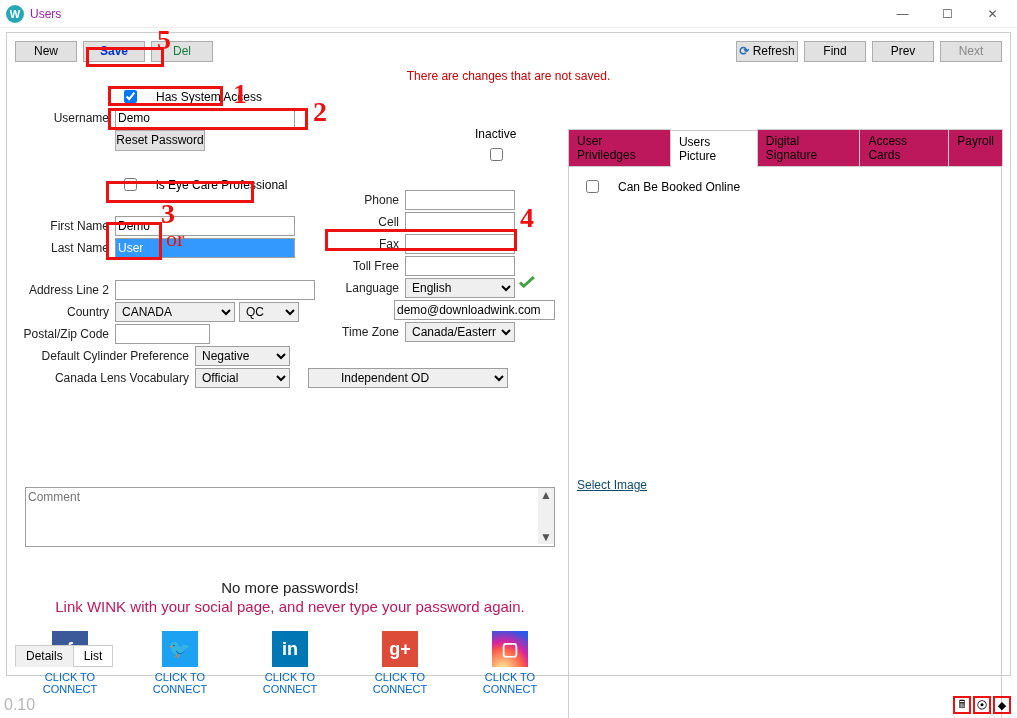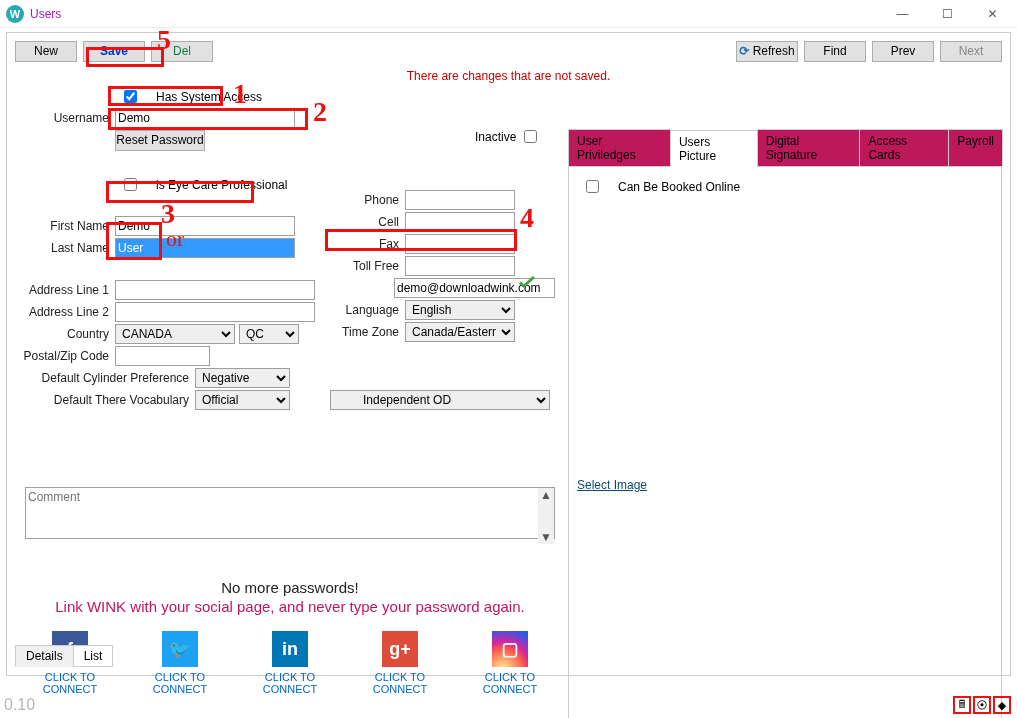--- a/index.html
+++ b/index.html
@@ -40,21 +40,21 @@
   
   .rightcol-left { position: absolute; left: 320px; top: 105px; width: 220px; }
   .rightcol-left .field-row label { width: 70px; }
   .rightcol-left .field-row input[type=text], .rightcol-left .field-row select { width: 110px; }
   
   .checkmark {
     display: inline-block; width: 16px; height: 16px; background: #41a341; position: absolute; left: 504px; top: 190px;
     clip-path: polygon(30% 58%, 12% 40%, 0 54%, 30% 82%, 100% 18%, 86% 6%);
   }
   
-  .comment-box { position: absolute; left: 10px; top: 402px; width: 530px; height: 52px; border: 1px solid #9e9e9e; resize: none; padding: 2px; color: #888;}
+  .comment-box { position: absolute; left: 10px; top: 402px; width: 530px; height: 60px; border: 1px solid #9e9e9e; resize: none; padding: 2px; color: #888;}
   .scroll-fake { position: absolute; left: 523px; top: 403px; width: 16px; height: 56px; background: #f0f0f0; display: flex; flex-direction: column; align-items: center; justify-content: space-between; font-size: 8px; color: #555;}
   
   .social-block { position: absolute; left: 0; top: 490px; width: 550px; text-align: center; }
   .social-block h3 { font-size: 15px; font-weight: normal; margin: 4px 0 2px; color: #222;}
   .social-block .tag { font-size: 15px; color: #be185d;}
   .social-row { display: flex; justify-content: space-around; margin-top: 16px; }
   .social-cell { width: 100px; text-align: center; }
   .social-icon { width: 36px; height: 36px; margin: 0 auto; color: #fff; display: flex; align-items: center; justify-content: center; font-size: 18px; font-weight: bold;}
   .fb { background: #3b5998; } .tw { background: #1da1f2; } .in { background: radial-gradient(circle at 30% 107%, #fdf497 0%, #fd5949 45%, #d6249f 60%, #285AEB 90%); }
   .li { background: #0077b5; } .gp { background: #dd4b39; }
@@ -72,21 +72,21 @@
   .bottom-tabs { position: absolute; left: 0; bottom: 0; display: flex;}
   .bottom-tabs .btab { padding: 3px 10px; border: 1px solid #ccc; background: #fff; margin-right: -1px; cursor: pointer;}
   .bottom-tabs .btab:first-child { background: #f0f0f0; border-bottom-color: #f0f0f0;}
   
   
   .annot-box { position: absolute; border: 3px solid #e11; pointer-events: none; }
   .annot-num { position: absolute; color: #e11; font-size: 28px; font-weight: bold; font-family: Georgia, serif;}
   .annot-or { position: absolute; color: #e11; font-size: 22px; font-family: Georgia, serif;}
   
   
-  .inactive-block { position: absolute; left: 460px; top: 42px; display: flex; align-items: center; gap: 4px;}
+  .inactive-block { position: absolute; left: 460px; top: 42px; display: flex; align-items: center; gap: 4px; flex-direction: column;}
   .inactive-block label { color: #000;}
   
   .footer { position: absolute; left: 4px; bottom: 4px; color: #b7b7b7; font-size: 16px;}
   .footer-icons { position: absolute; right: 6px; bottom: 4px; display: flex; gap: 2px; }
   .footer-icons .ficon { width: 18px; height: 18px; border: 2px solid #e11; display: flex; align-items: center; justify-content: center; font-size: 11px; cursor: pointer;}
   
 </style>
 </head>
 <body>
 
@@ -154,44 +154,40 @@
         <input type="text" style="width: 180px;" value="Demo">
       </div>
       <div class="field-row">
         <label>Last Name</label>
         <input type="text" style="width: 180px; background: rgb(51, 153, 255); color: rgb(255, 255, 255);" value="User">
       </div>
 
       <div style="height:20px"></div>
 
       <div class="field-row">
-        <label>Address Line 1</label>
-        <input type="text" style="width: 200px;">
-      </div>
-      <div class="field-row">
         <label>Address Line 2</label>
         <input type="text" style="width: 200px;">
       </div>
       <div class="field-row">
         <label>Country</label>
         <select style="width:120px;"><option>CANADA</option></select>
         <select style="width:60px; margin-left:4px;"><option>QC</option></select>
       </div>
       <div class="field-row">
         <label>Postal/Zip Code</label>
         <input type="text" style="width: 95px;">
       </div>
       <div class="field-row">
         <label style="width:180px;">Default Cylinder Preference</label>
         <select style="width:95px;"><option>Negative</option></select>
       </div>
       <div class="field-row">
-        <label style="width:180px;">Default There Vocabulary</label>
+        <label style="width:180px;">Canada Lens Vocabulary</label>
         <select style="width:95px;"><option>Official</option></select>
-        <select style="width:220px; margin-left:40px;padding-left:28px;"><option>Independent OD</option></select>
+        <select style="width:200px; margin-left:18px;padding-left:28px;"><option>Independent OD</option></select>
       </div>
     </div>
 
     <div class="rightcol-left">
       <div class="field-row phone">
           <label>Phone</label>
           <input type="text" style="">
         </div>
       <div class="field-row phone">
           <label>Cell</label>
@@ -199,26 +195,26 @@
         </div>
       <div class="field-row phone">
           <label>Fax</label>
           <input type="text" style="">
         </div>
       <div class="field-row phone">
           <label>Toll Free</label>
           <input type="text" style="">
         </div>
       <div class="field-row phone">
+          <label>Language</label>
+          <select><option>English</option></select>
+        </div>
+      <div class="field-row phone">
           <label></label>
           <input type="text" style="width: 180px;" value="demo@downloadwink.com">
-        </div>
-      <div class="field-row phone">
-          <label>Language</label>
-          <select><option>English</option></select>
         </div>
       <div class="field-row phone">
           <label>Time Zone</label>
           <select><option>Canada/Eastern</option></select>
         </div>
     </div>
     <span class="checkmark"></span>
 
     <textarea class="comment-box" placeholder="Comment" style=""></textarea>
     <div class="scroll-fake">

